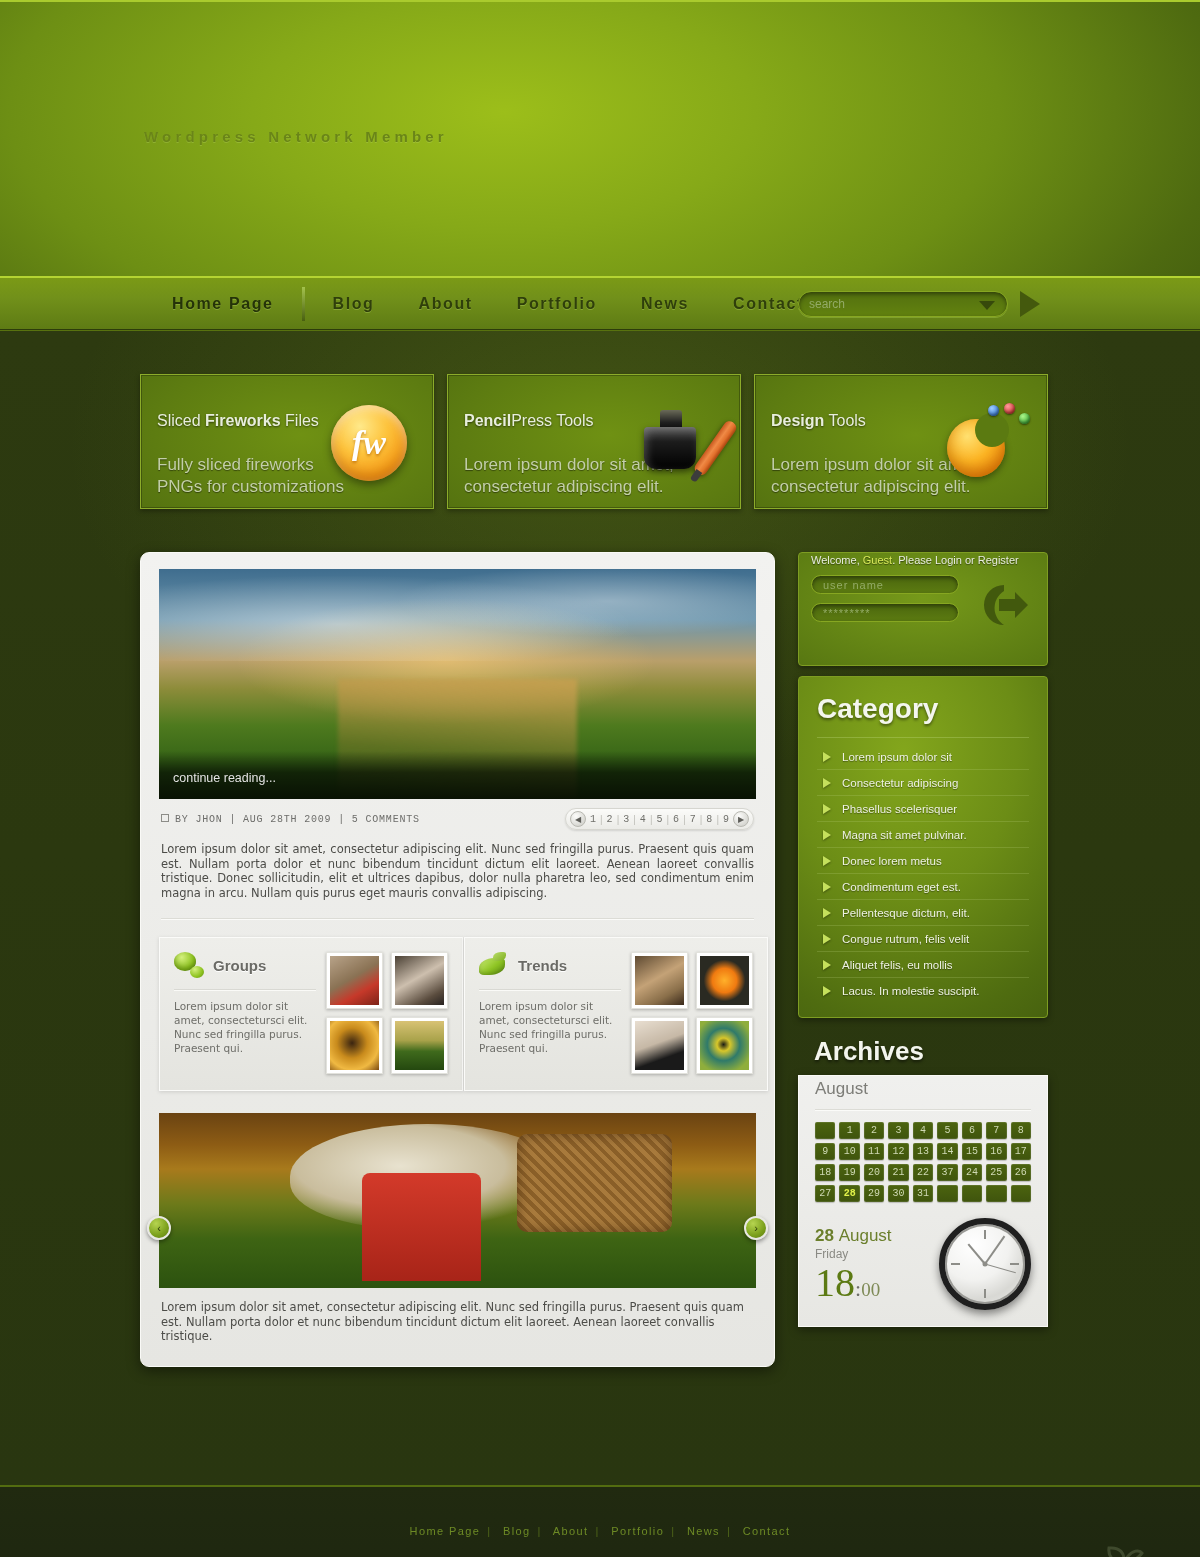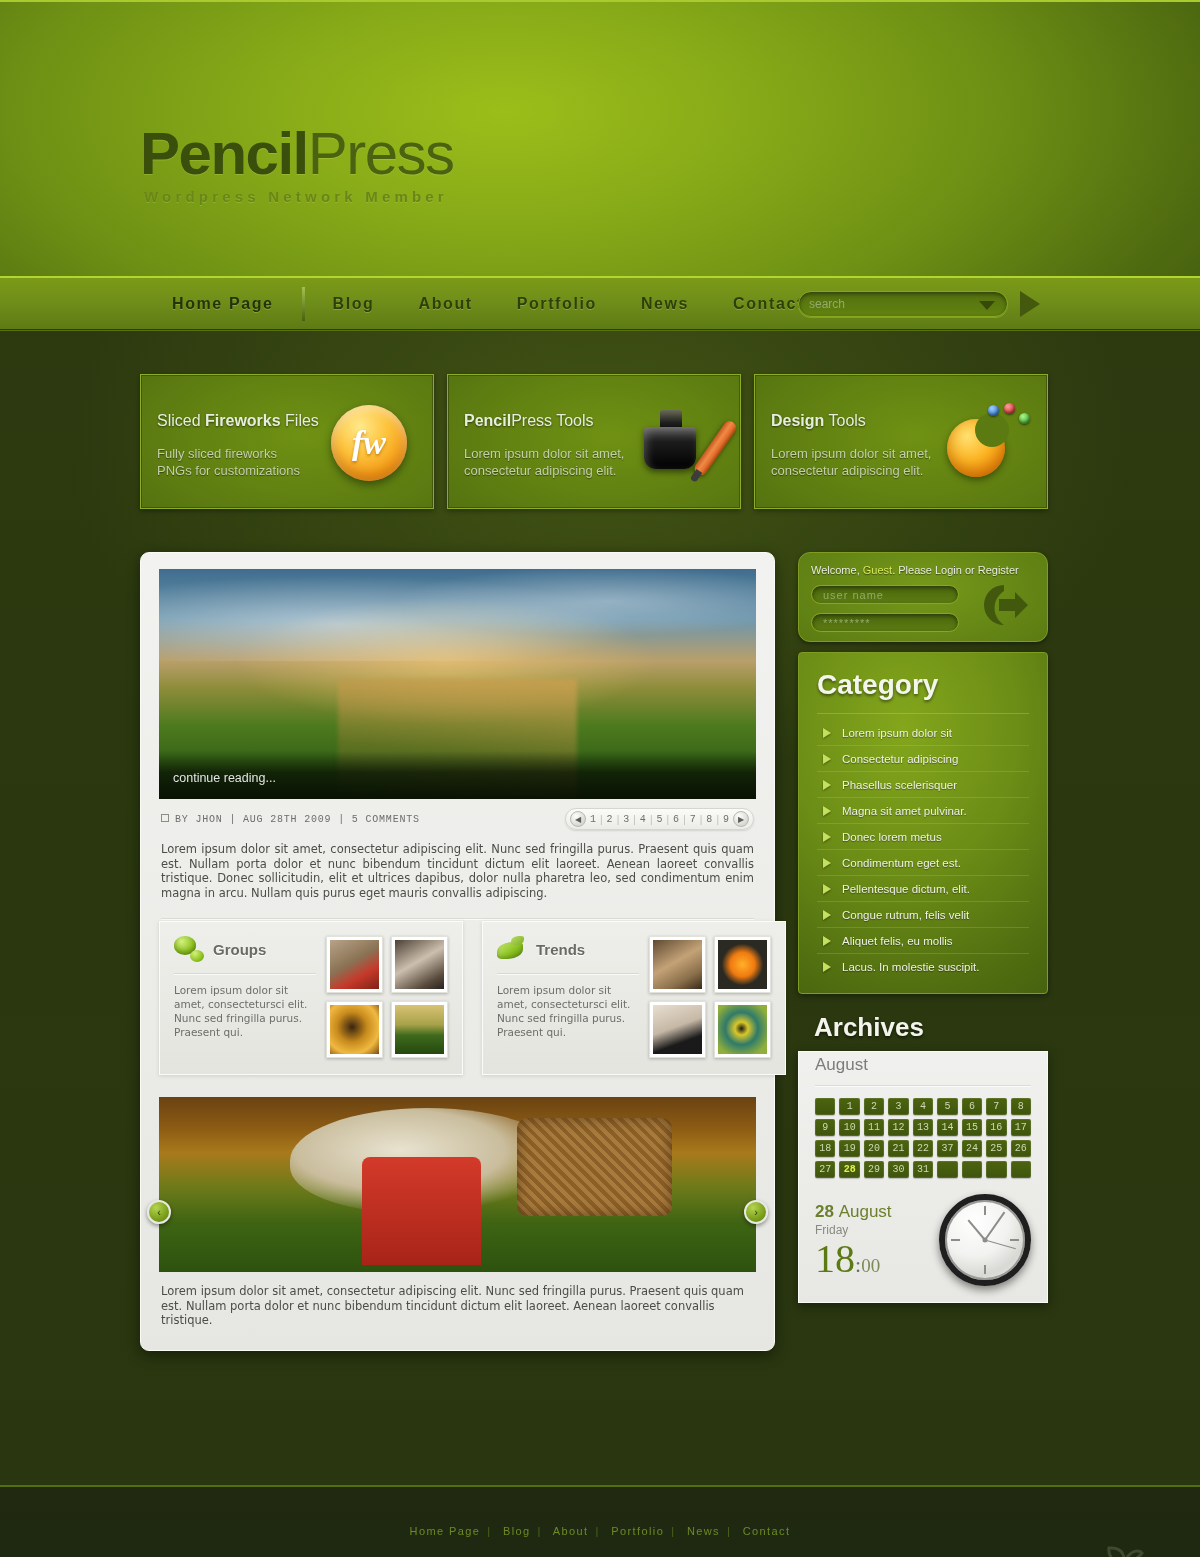--- a/index.html
+++ b/index.html
@@ -104,21 +104,21 @@
     border: 1px solid #8cac2a;
     box-shadow: inset 0 0 0 1px rgba(20,30,5,.35), 0 2px 5px rgba(0,0,0,.35);
     padding: 37px 0 0 16px;
   }
   .feat h3 {
     font-size: 16px; font-weight: normal; color: #e8eedc;
     text-shadow: 0 1px 2px rgba(0,0,0,.55);
   }
   .feat h3 b { font-weight: bold; }
   .feat p {
-    margin-top: 15px; font-size: 13px; line-height: 17px;
+    margin-top: 24px; font-size: 17px; line-height: 22px;
     color: #c3cfa8; text-shadow: 0 1px 1px rgba(0,0,0,.45);
   }
   .feat-icon { position: absolute; right: 18px; top: 26px; width: 84px; height: 84px; }
 
   
   .icon-fw {
     width: 76px; height: 76px; border-radius: 50%;
     background: radial-gradient(circle at 38% 28%, #ffe98a 0%, #fdc33c 38%, #f59a16 72%, #e07a08 100%);
     box-shadow: inset 0 -6px 12px rgba(150,70,0,.4), inset 0 4px 10px rgba(255,255,255,.55), 0 4px 8px rgba(0,0,0,.4);
     display:flex;align-items:center;justify-content:center;
@@ -226,21 +226,21 @@
   .article-body {
     margin-top: 12px; padding: 0 2px;
     font-size: 11.5px; line-height: 14.5px; color: #4c4c48;
     text-align: justify;
     font-family:"DejaVu Sans", sans-serif;
   }
 
   .hr { height:1px;background:#dcdcd6;margin:18px 2px 0 2px;box-shadow:0 1px 0 #fbfbf9; }
 
   
-  .widgets { display:flex; gap:19px; margin-top: 2px; }
+  .widgets { display:flex; gap:1px; margin-top: 18px; }
   .widget {
     flex:1;
     background: linear-gradient(180deg,#eeeeea,#e4e4df);
     border: 1px solid #fbfbf9;
     box-shadow: 0 1px 4px rgba(0,0,0,.13);
     padding: 14px 14px 16px 14px;
     display:flex;
   }
   .w-left{ width: 142px; }
   .w-head{ display:flex;align-items:center;gap:9px; }
@@ -309,25 +309,25 @@
   .car-arrow.left{left:-12px;}
   .car-arrow.right{right:-12px;}
   .car-cap{
     margin-top:12px;padding:0 2px;
     font-size:11.5px;line-height:14.5px;color:#4c4c48;font-family:"DejaVu Sans",sans-serif;
   }
 
   
   .sidebar { width: 250px; }
   .login {
-    height: 90px; border-radius: 12px;
+    height: 114px; border-radius: 4px;
     background: radial-gradient(ellipse 280px 140px at 50% 40%, #76991a, #5a7a12 60%, #44600e 100%);
     border: 1px solid #7e9d22;
     box-shadow: 0 2px 5px rgba(0,0,0,.4);
-    padding: 11px 12px;
+    padding: 1px 12px;
     position: relative;
   }
   .login-msg { font-size:11px; color:#e9eedf; text-shadow:0 1px 1px rgba(0,0,0,.5); }
   .login-msg .guest { color:#d8e85a; }
   .login-field{
     width: 148px;height:19px;border-radius:10px;margin-top:9px;
     background: linear-gradient(180deg,#4b670e,#5c7b11);
     border:1px solid #87a721;
     box-shadow: inset 0 2px 4px rgba(0,0,0,.45);
     display:flex;align-items:center;padding:0 11px;
@@ -430,21 +430,20 @@
   .footer-nav .fsep{color:#4e6419;margin:0 7px;}
   .sprout{
     position:absolute;right:52px;bottom:28px;width:46px;height:38px;opacity:.55;
   }
 </style>
 </head>
 <body>
 
 <div class="header">
   <div class="logo-wrap">
-    <div class="logo"><b>Pencil</b><span class="light">Press</span></div>
     <div class="logo-sub">Wordpress Network Member</div>
   </div>
 </div>
 
 <div class="nav">
   <div class="nav-items">
     <div class="nav-item active">Home Page</div>
     <div class="nav-sep"></div>
     <div class="nav-item">Blog</div>
     <div class="nav-item">About</div>

